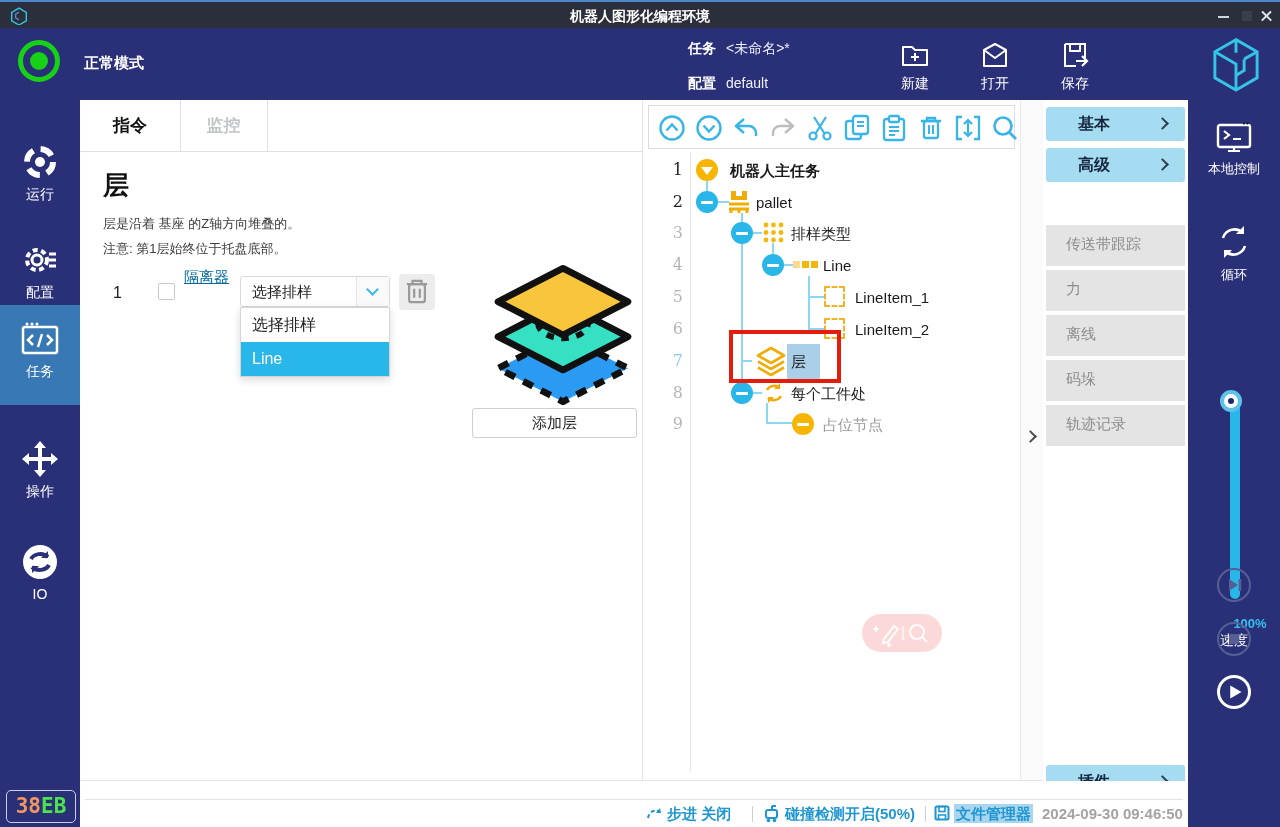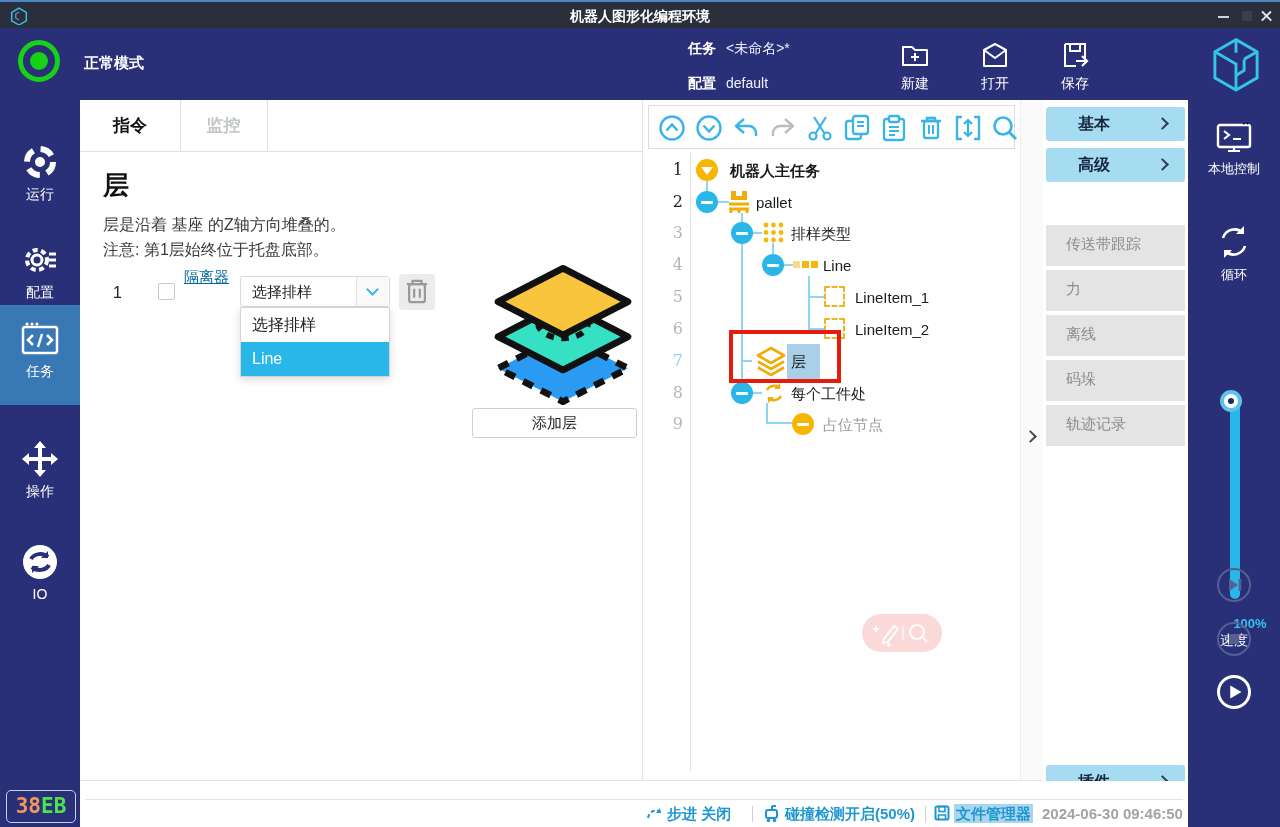--- a/index.html
+++ b/index.html
@@ -38,21 +38,21 @@
   .sb-item .lbl { font-size:14px; }
 
   
   .main-panel { left:80px; top:100px; width:563px; height:681px; background:#fff; border-right:1px solid #e2e2e2; border-bottom:1px solid #e5e5e5; }
   .tabbar { position:absolute; left:0; top:0; width:563px; height:52px; border-bottom:1px solid #e0e0e0; }
   .tab { position:absolute; top:0; height:52px; line-height:52px; text-align:center; font-size:17px; cursor:pointer; }
   .tab.active { color:#111; font-weight:bold; }
   .tab.inactive { color:#c2c6c9; font-weight:bold; }
   .tab-sep { position:absolute; top:0; width:1px; height:52px; background:#e0e0e0; }
   .panel-title { position:absolute; left:23px; top:68px; font-size:26px; font-weight:bold; color:#111; }
-  .panel-desc { position:absolute; left:23px; font-size:16px; color:#3c3c3c; }
+  .panel-desc { position:absolute; left:23px; font-size:13px; color:#3c3c3c; }
   .row-index { position:absolute; left:33px; top:184px; font-size:16px; color:#222; }
   .chkbox { position:absolute; left:78px; top:183px; width:17px; height:17px; border:1px solid #c9c9c9; border-radius:2px; background:#fff; cursor:pointer; }
   .chk-label { position:absolute; left:104px; top:168px; font-size:15px; color:#0369a1;text-decoration:underline; }
   .dd { position:absolute; left:160px; top:176px; width:150px; height:31px; border:1px solid #d9d9d9; border-radius:3px; background:#fff; cursor:pointer; }
   .dd .val { position:absolute; left:11px; top:6px; font-size:15px; color:#222; }
   .dd .dd-btn { position:absolute; right:0; top:0; width:33px; height:29px; border-left:1px solid #e3e3e3; background:#fafafa; }
   .chev-down { width:9px; height:9px; border-right:2px solid #3bb7e9; border-bottom:2px solid #3bb7e9; transform:rotate(45deg); }
   .dd .chev-down { position:absolute; right:12px; top:8px; }
   .dd-menu { position:absolute; left:160px; top:207px; width:150px; border:1px solid #d5d5d5; background:#fff; box-shadow:0 3px 8px rgba(0,0,0,.14); z-index:5; }
   .dd-opt { height:34px; line-height:34px; padding-left:11px; font-size:16px; color:#222; cursor:pointer; }
@@ -519,16 +519,16 @@
         <circle cx="11.5" cy="17.5" r="1.8" fill="#1e96d2"></circle>
     </svg>
     <div class="st-item" style="left:705px">碰撞检测开启(50%)</div>
     <div class="st-sep" style="left:845px"></div>
     <svg class="abs" style="left:853px;top:23px" width="18" height="18" viewBox="0 0 18 18">
       <rect x="2.5" y="2.5" width="13" height="13" rx="1.5" fill="none" stroke="#1e96d2" stroke-width="2"></rect>
       <rect x="6" y="2.5" width="6" height="5" fill="none" stroke="#1e96d2" stroke-width="1.6"></rect>
       <path d="M5.5 15 v-4 h7 v4" fill="none" stroke="#1e96d2" stroke-width="1.6"></path>
     </svg>
     <div class="st-item" style="left:874px"><span class="fm-hl">文件管理器</span></div>
-    <div class="st-time" style="left:962px">2024-06-30 09:46:50</div>
+    <div class="st-time" style="left:962px">2024-09-30 09:46:50</div>
   </div>
 
 </div>
 
 </body></html>

